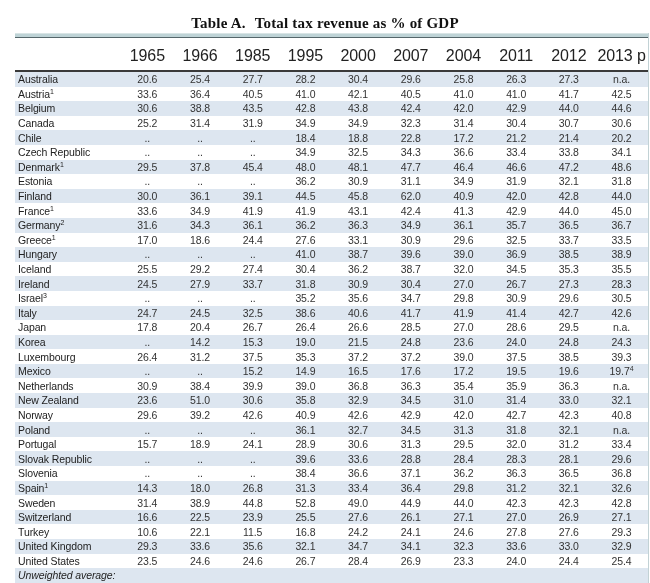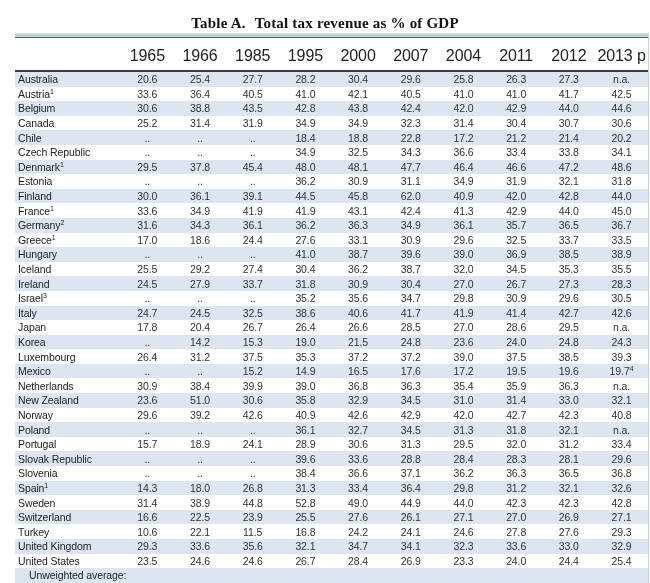--- a/index.html
+++ b/index.html
@@ -32,22 +32,22 @@
     font-weight:normal; color:#222; text-align:center;
     padding:9px 0 5px 0; border-bottom:2px solid #3a3a3a;
     font-size:16px;
   }
   tbody td, tfoot td { height:14.6px; padding:0; vertical-align:middle; }
   td.country { text-align:left; padding-left:3px; color:#222; }
   td.val { text-align:center; color:#333; }
   tr.striped { background:#dde6f0; }
   sup { font-size:7px; line-height:0; vertical-align:super; letter-spacing:0; }
   tr.avg-row td {
-    color:#222;
-    border-bottom:1px solid #3a3a3a; padding-left:14px;
+    font-style:italic; color:#222;
+    border-bottom:1px solid #3a3a3a; padding-left:3px;
   }
   tr.total-row td { font-weight:bold; color:#111; }
   tr.total-row td.country { padding-left:3px; }
 </style>
 </head>
 <body>
 
 <div class="page-title">
   <span class="t-prefix">Table A.</span><span>Total tax revenue as % of GDP</span>
 </div>

